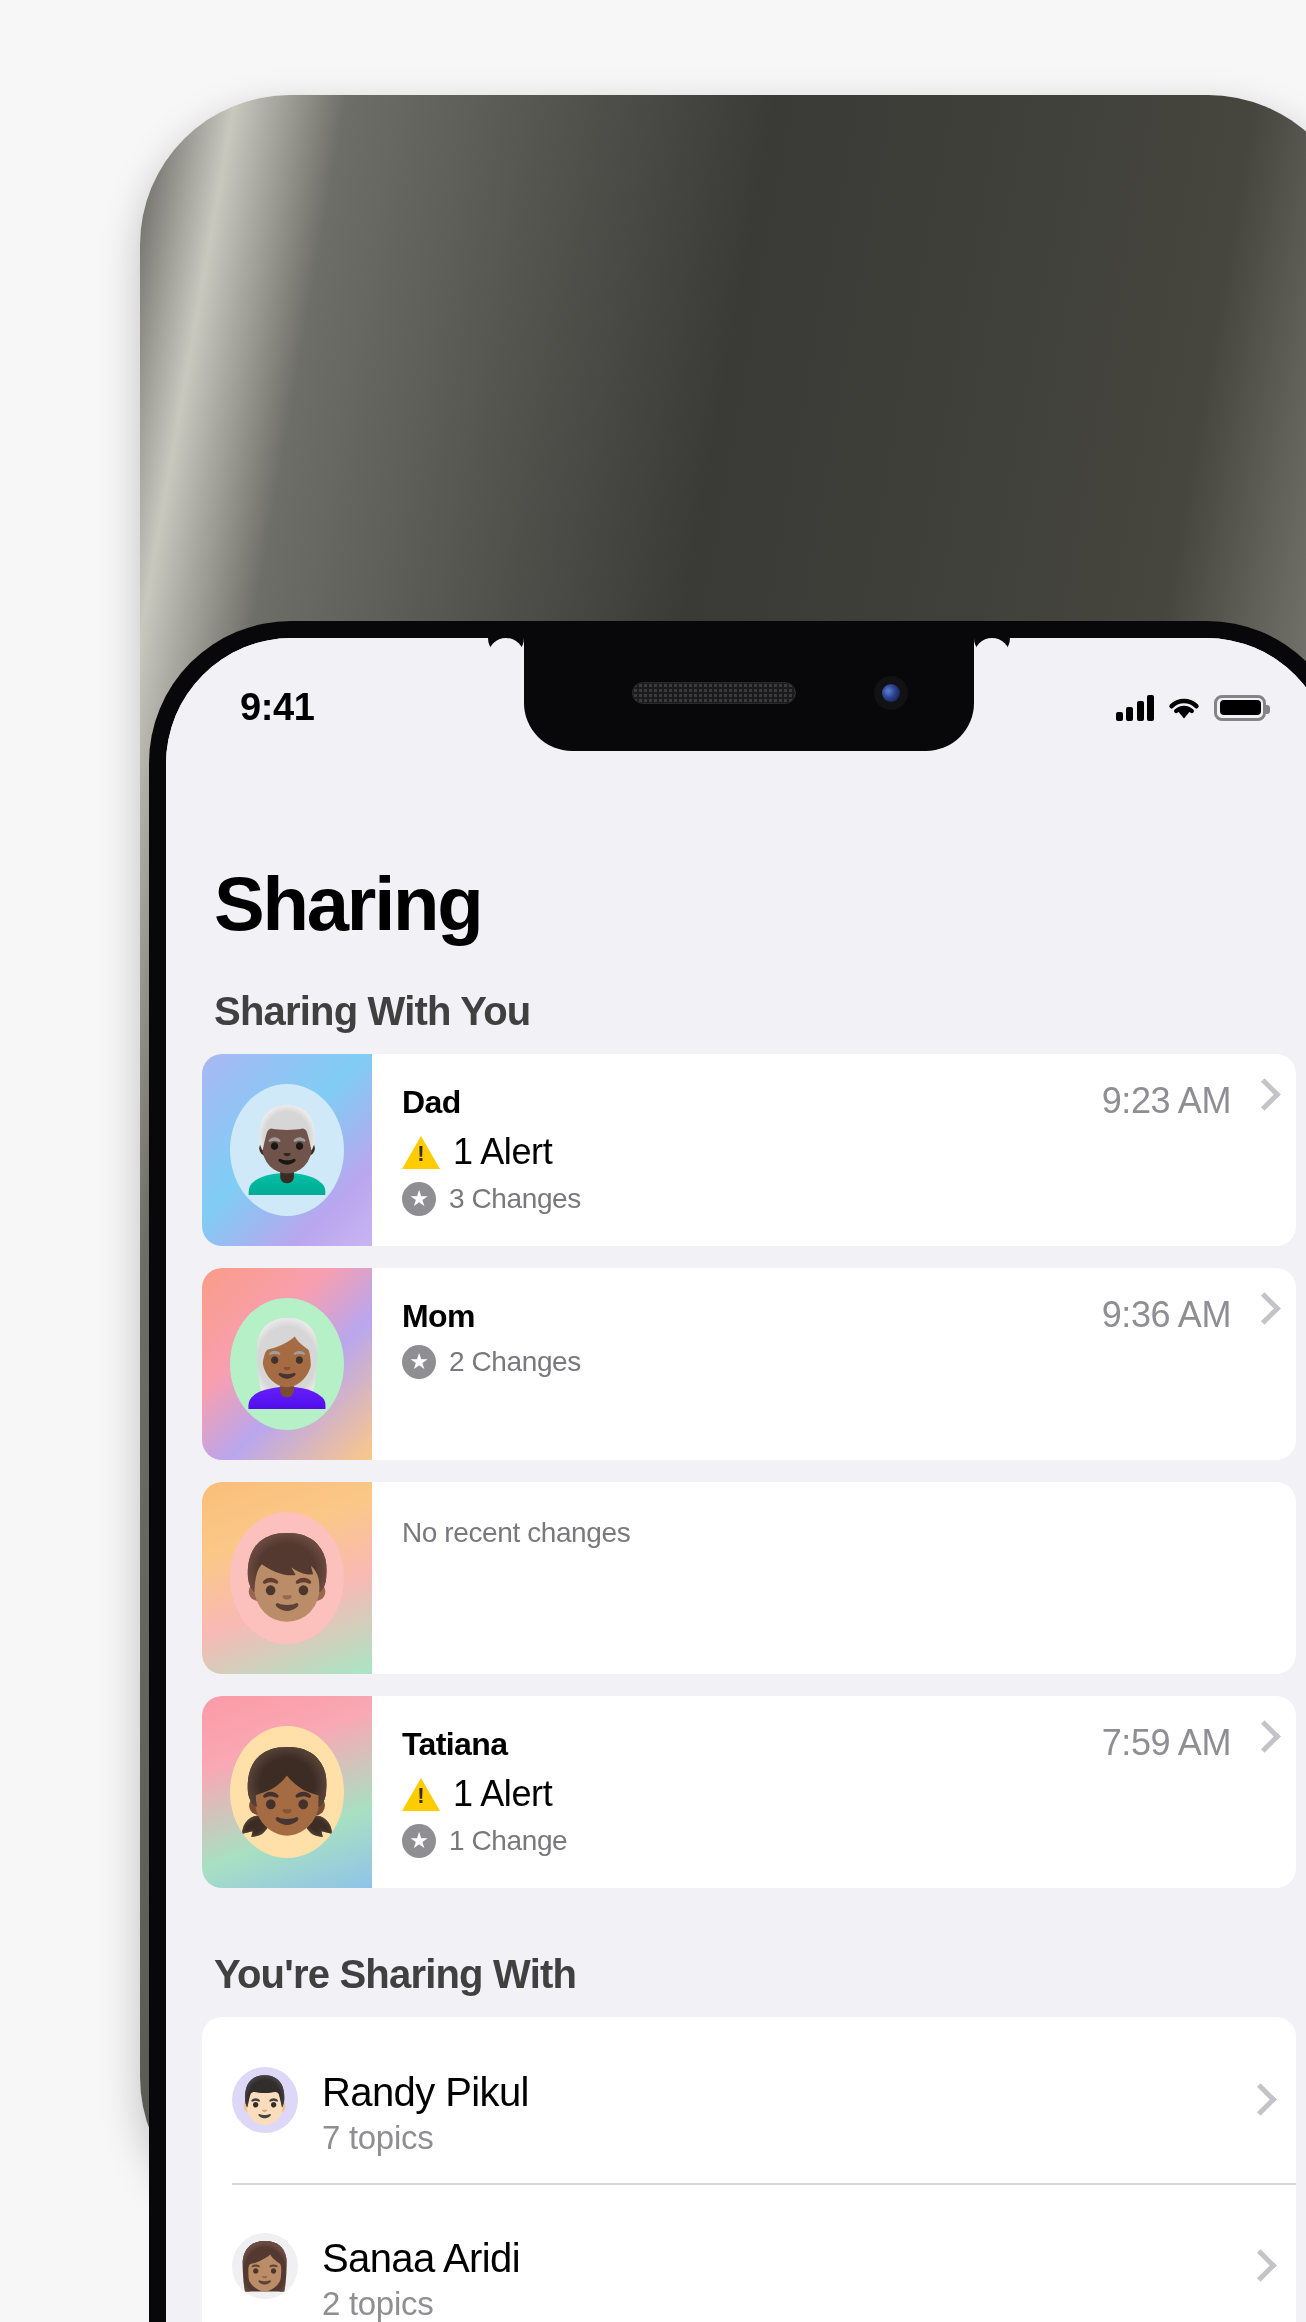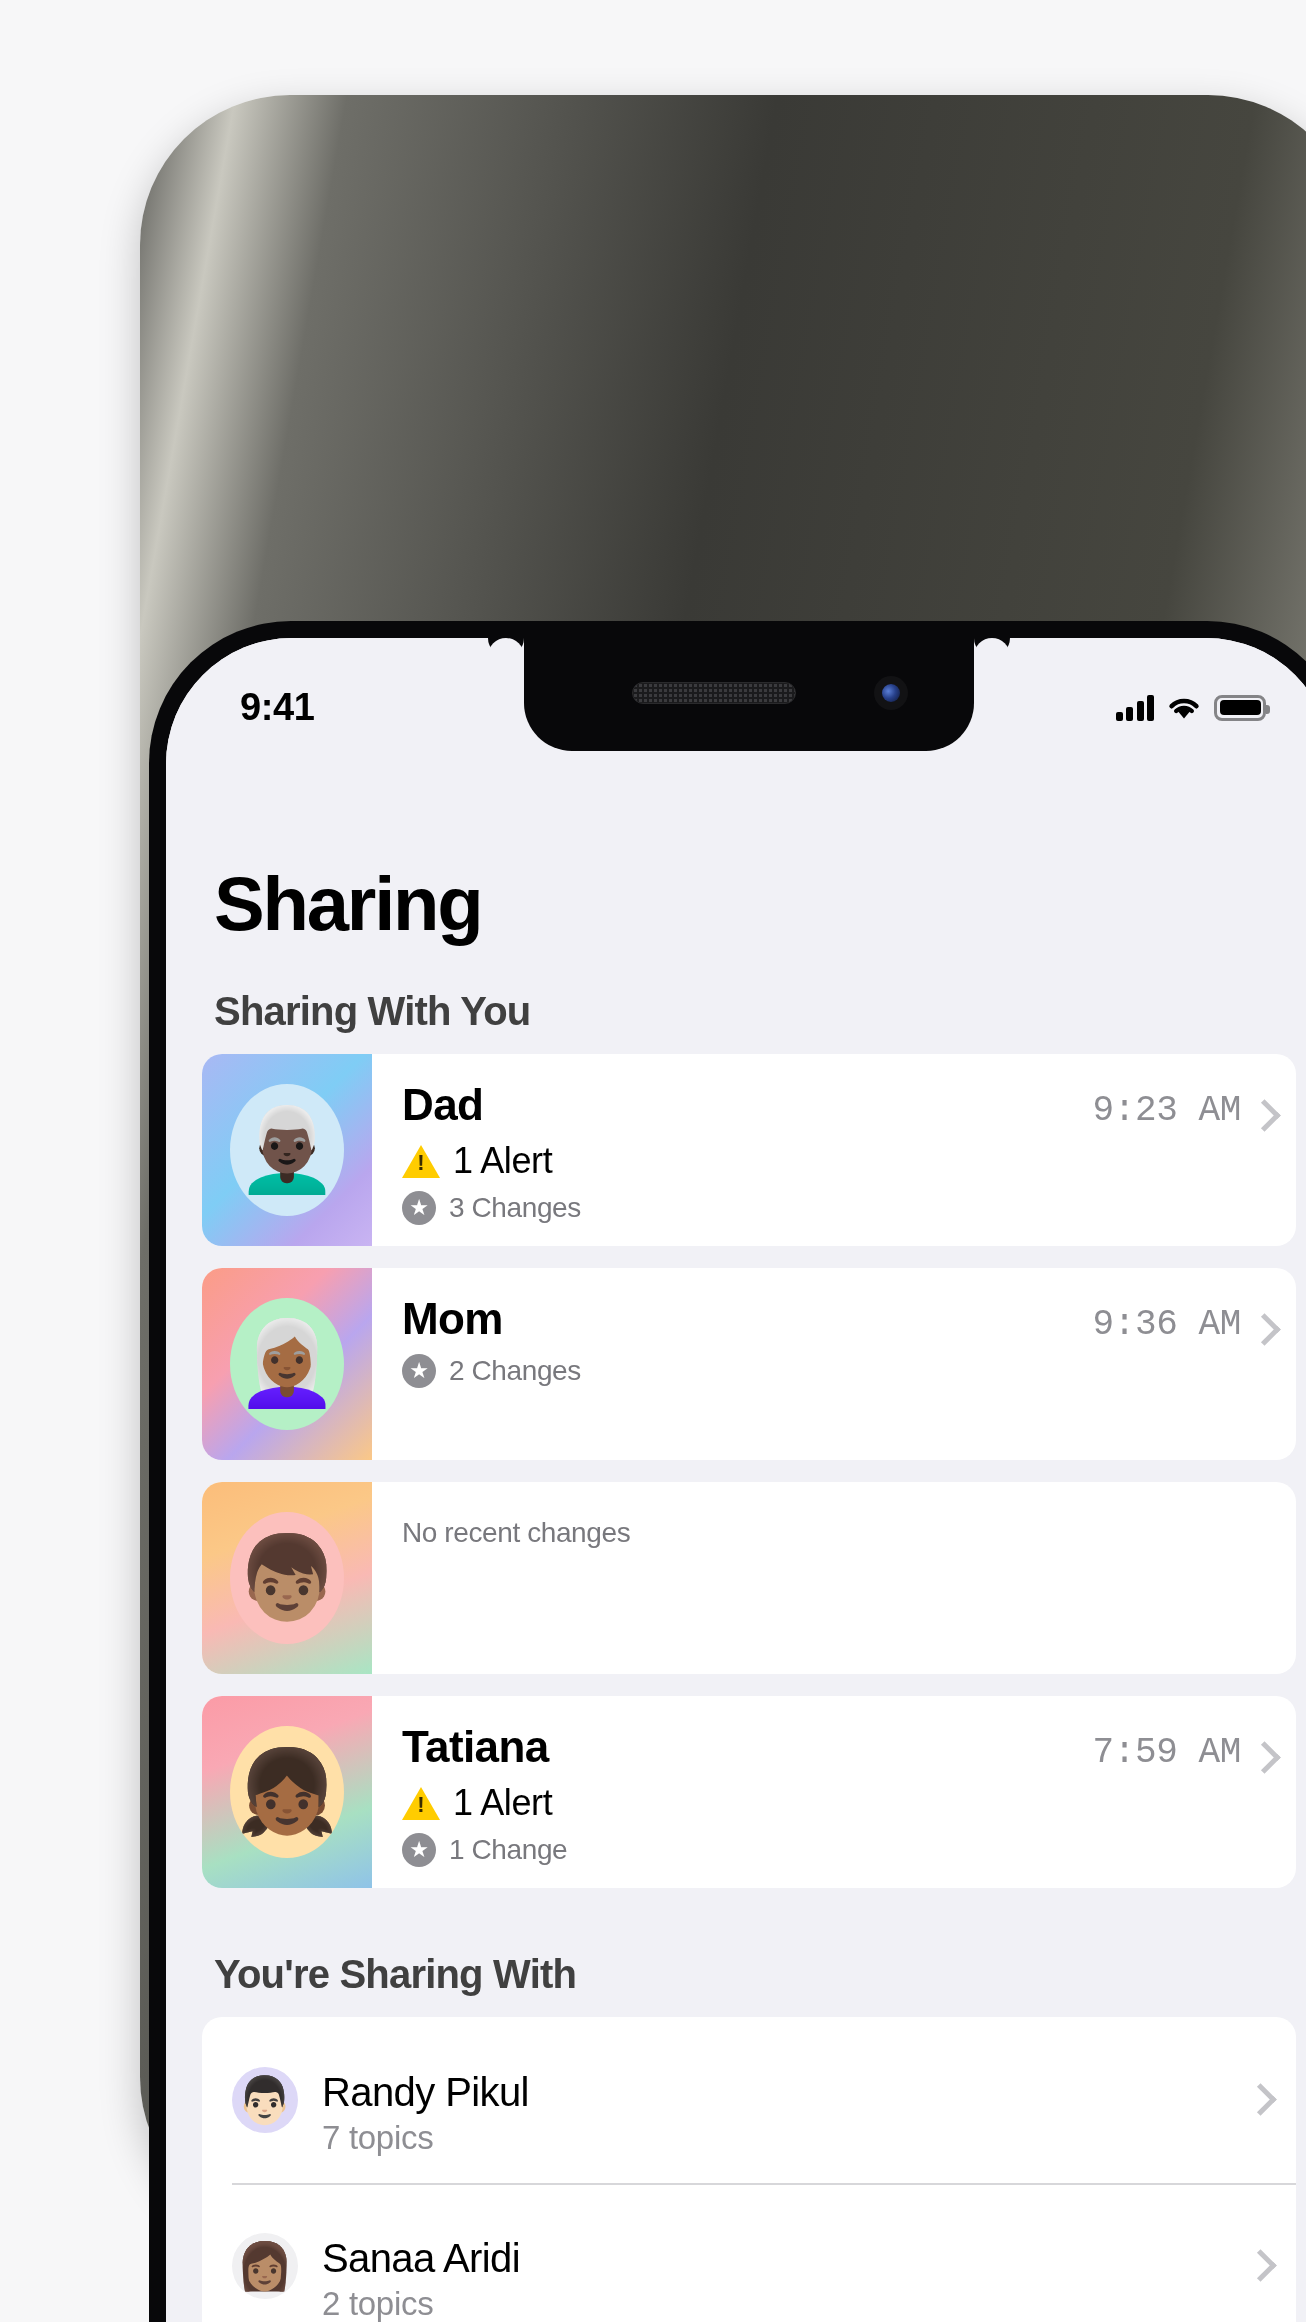--- a/index.html
+++ b/index.html
@@ -146,23 +146,23 @@
     overflow: hidden;
   }
   .card-body {
     flex: 1; padding: 26px 26px 0 30px;
     position: relative;
   }
   .row-top {
     display: flex; align-items: baseline; justify-content: space-between;
   }
   .person-name {
-    font-size: 44px; font-weight: 700; color: #000; letter-spacing: -0.6px;
-  }
-  .row-right { display: flex; align-items: flex-end; gap: 12px; font-family: Liberation Mono, monospace; }
+    font-size: 32px; font-weight: 700; color: #000; letter-spacing: -0.6px;
+  }
+  .row-right { display: flex; align-items: flex-start; gap: 22px; }
   .timestamp { font-size: 36px; color: #8e8e93; letter-spacing: -0.4px; }
   .chev {
     width: 17px; height: 30px; position: relative; display:block;
   }
   .chev::before{
     content:""; position:absolute; left:0; top:3px;
     width: 18px; height: 18px;
     border-right: 5px solid #c4c4c8; border-top: 5px solid #c4c4c8;
     transform: rotate(45deg);
   }

